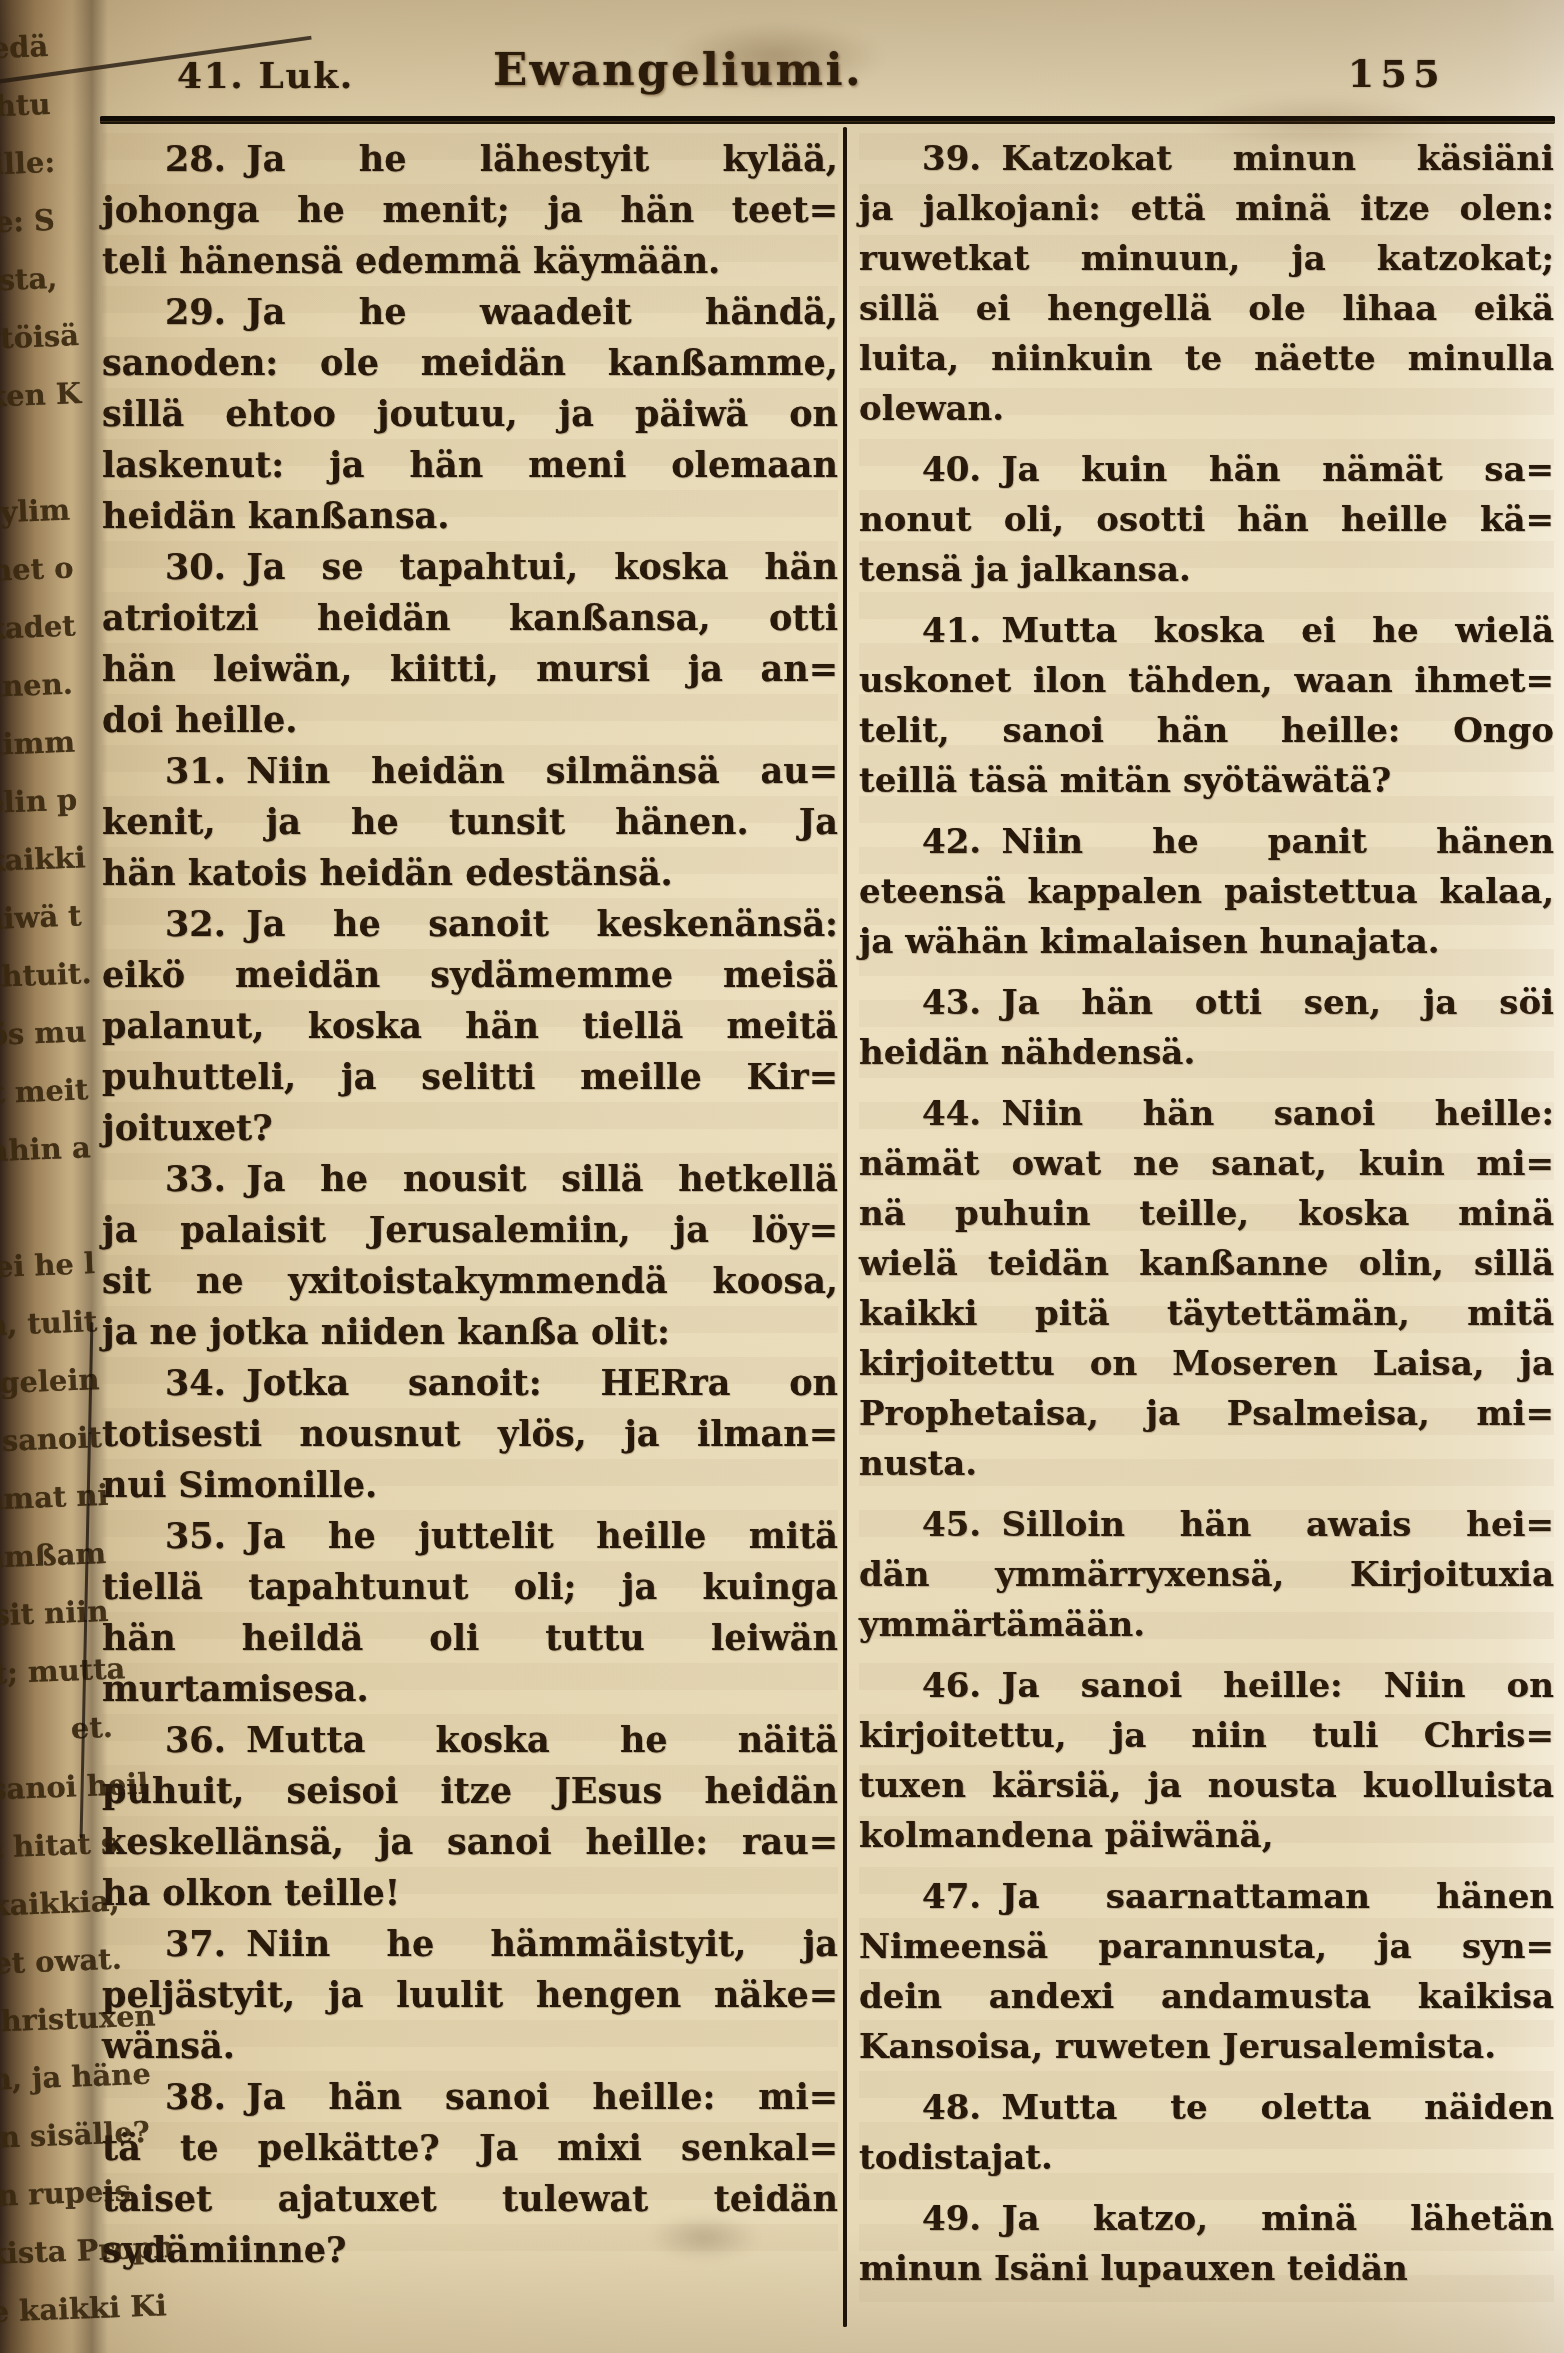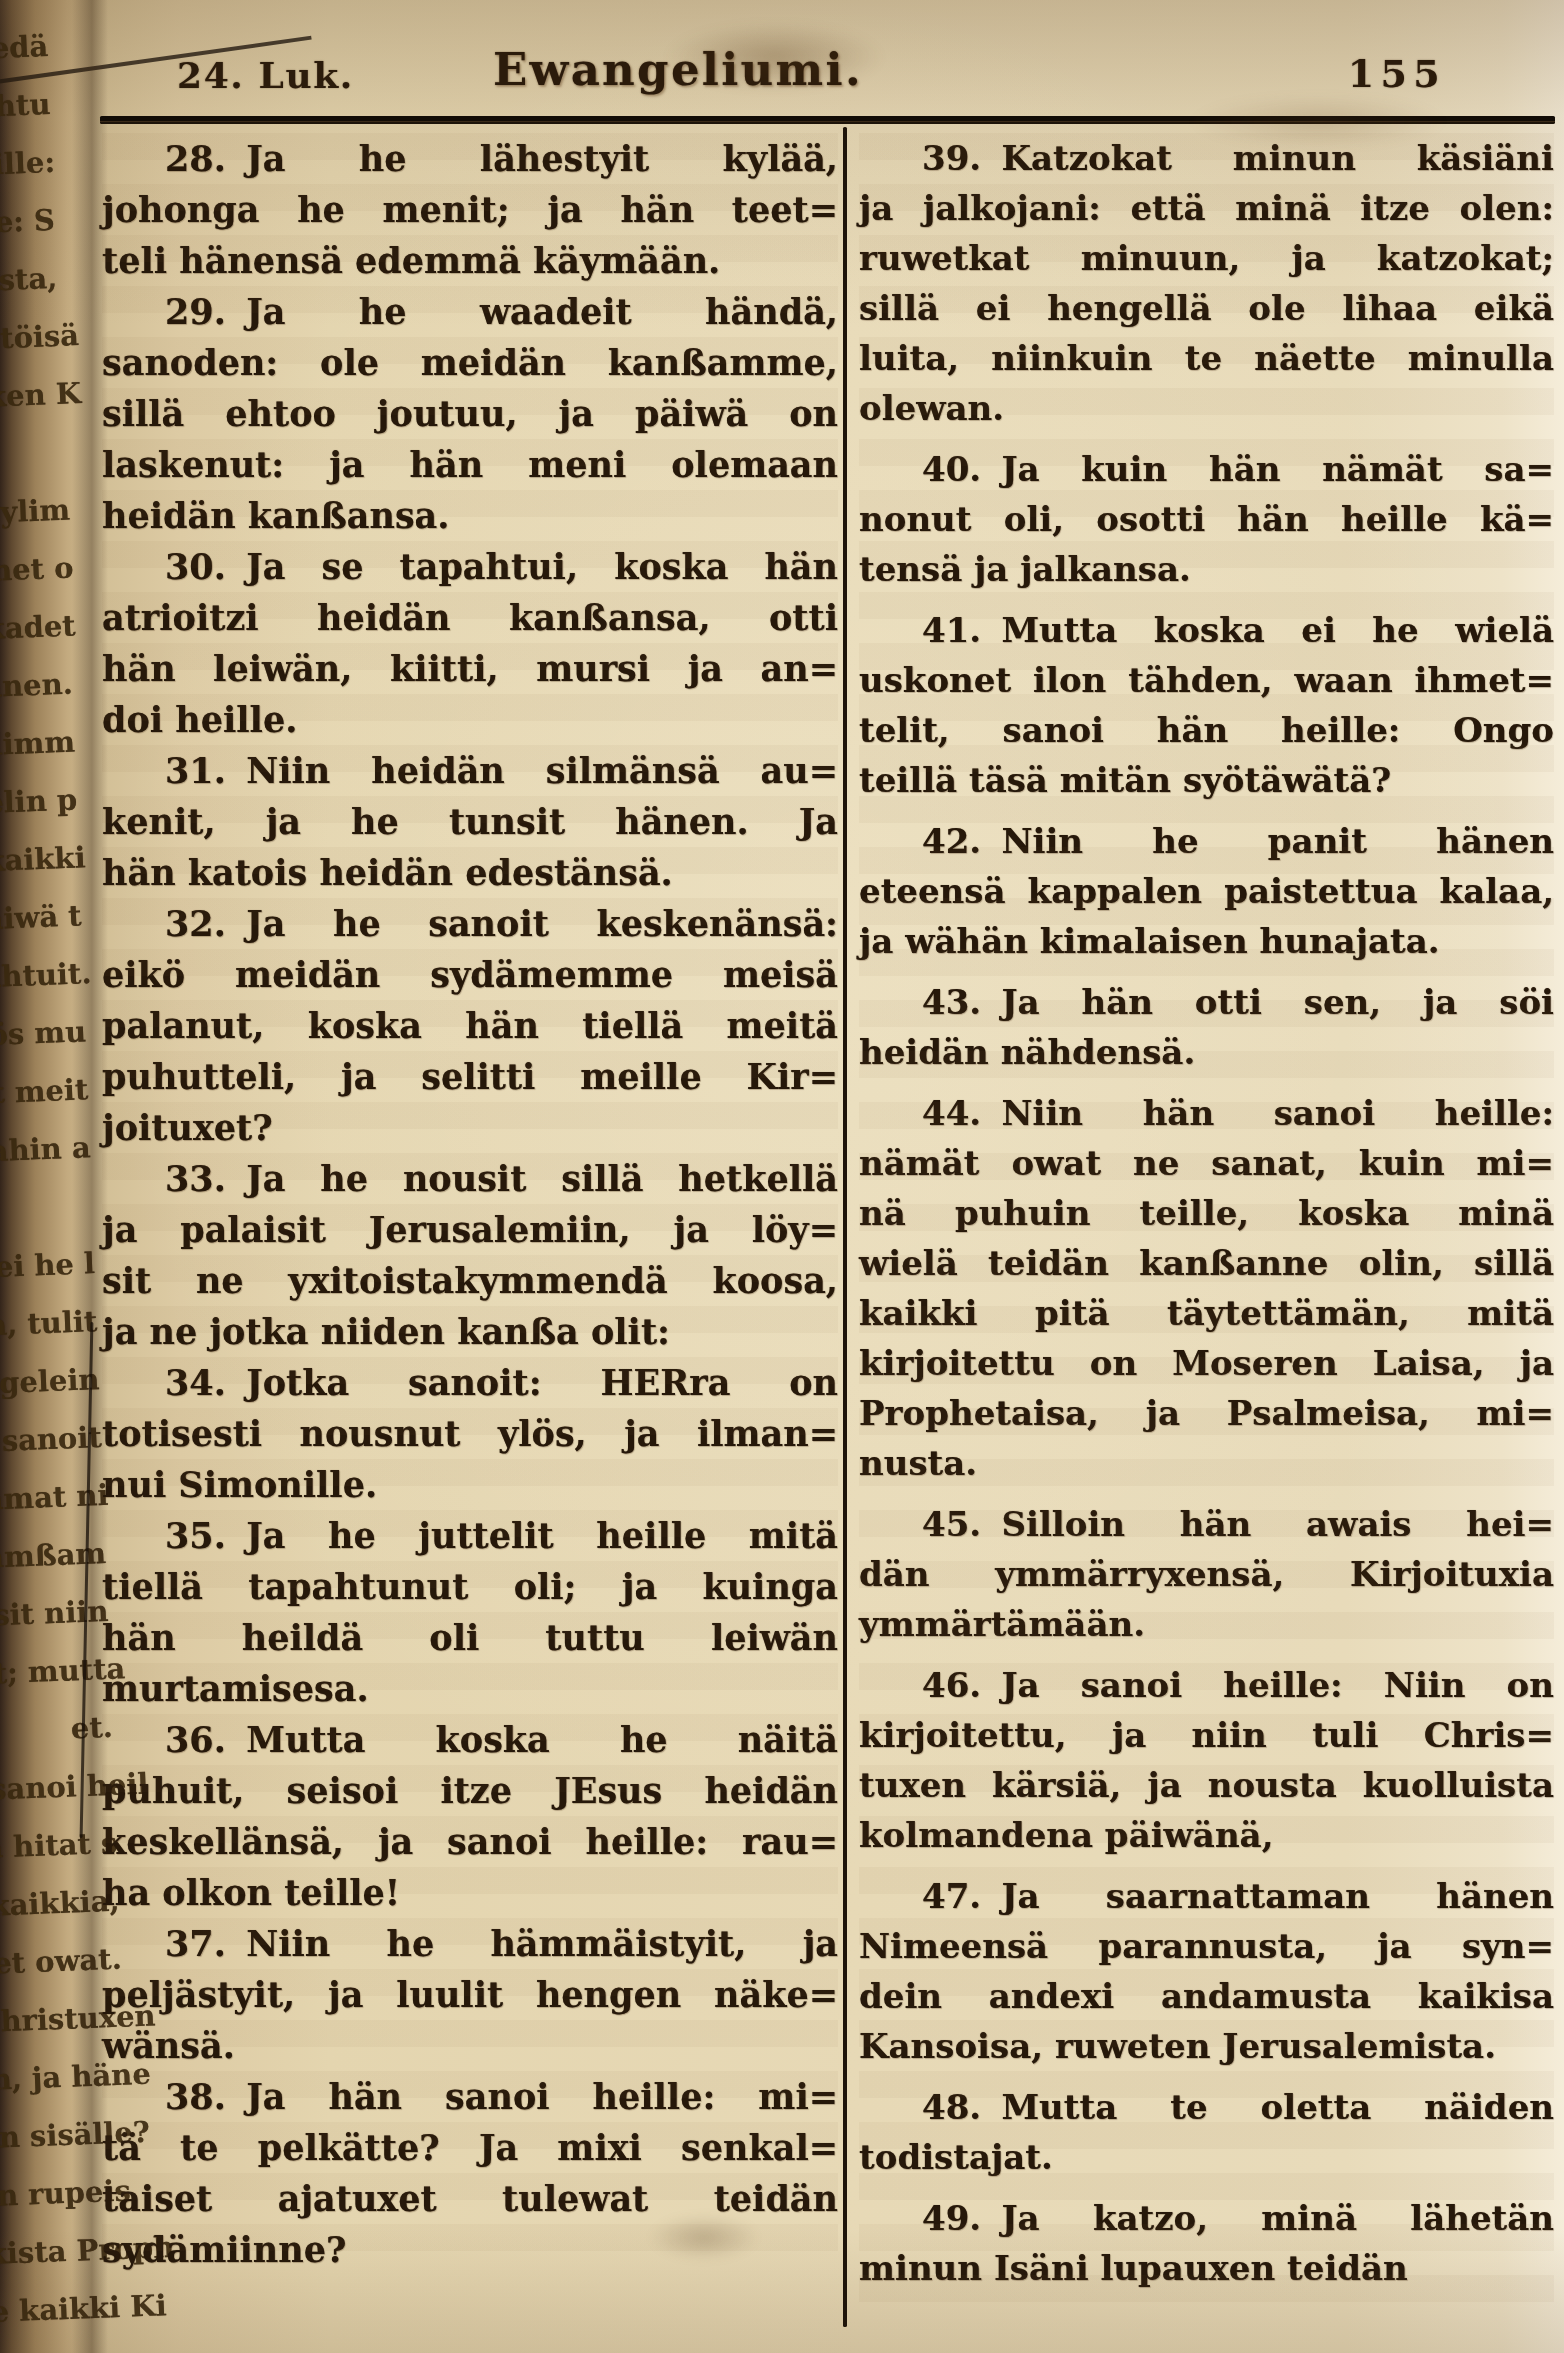--- a/index.html
+++ b/index.html
@@ -124,21 +124,21 @@
       <div class="frag">ymän sisälle?</div>
       <div class="frag">hän rupeis</div>
       <div class="frag">kaikista Proph</div>
       <div class="frag">eille kaikki Ki</div>
     </div>
   <div class="corner-line"></div>
   <div class="gutter-shade"></div>
   <div class="edge-line"></div>
 
   <div class="header">
-    <span class="h-chapter">24. Luk.</span>
+    <span class="h-chapter">41. Luk.</span>
     <span class="h-title">Ewangeliumi.</span>
     <span class="h-page">155</span>
   </div>
   <div class="head-rule"></div>
 
   <div class="columns">
     <div class="col col-left" id="col-left">
         <div class="verse">
           <div class="line first"><span class="vnum">28.</span>Ja he lähestyit kylää,</div>
           <div class="line">johonga he menit; ja hän teet=</div>

